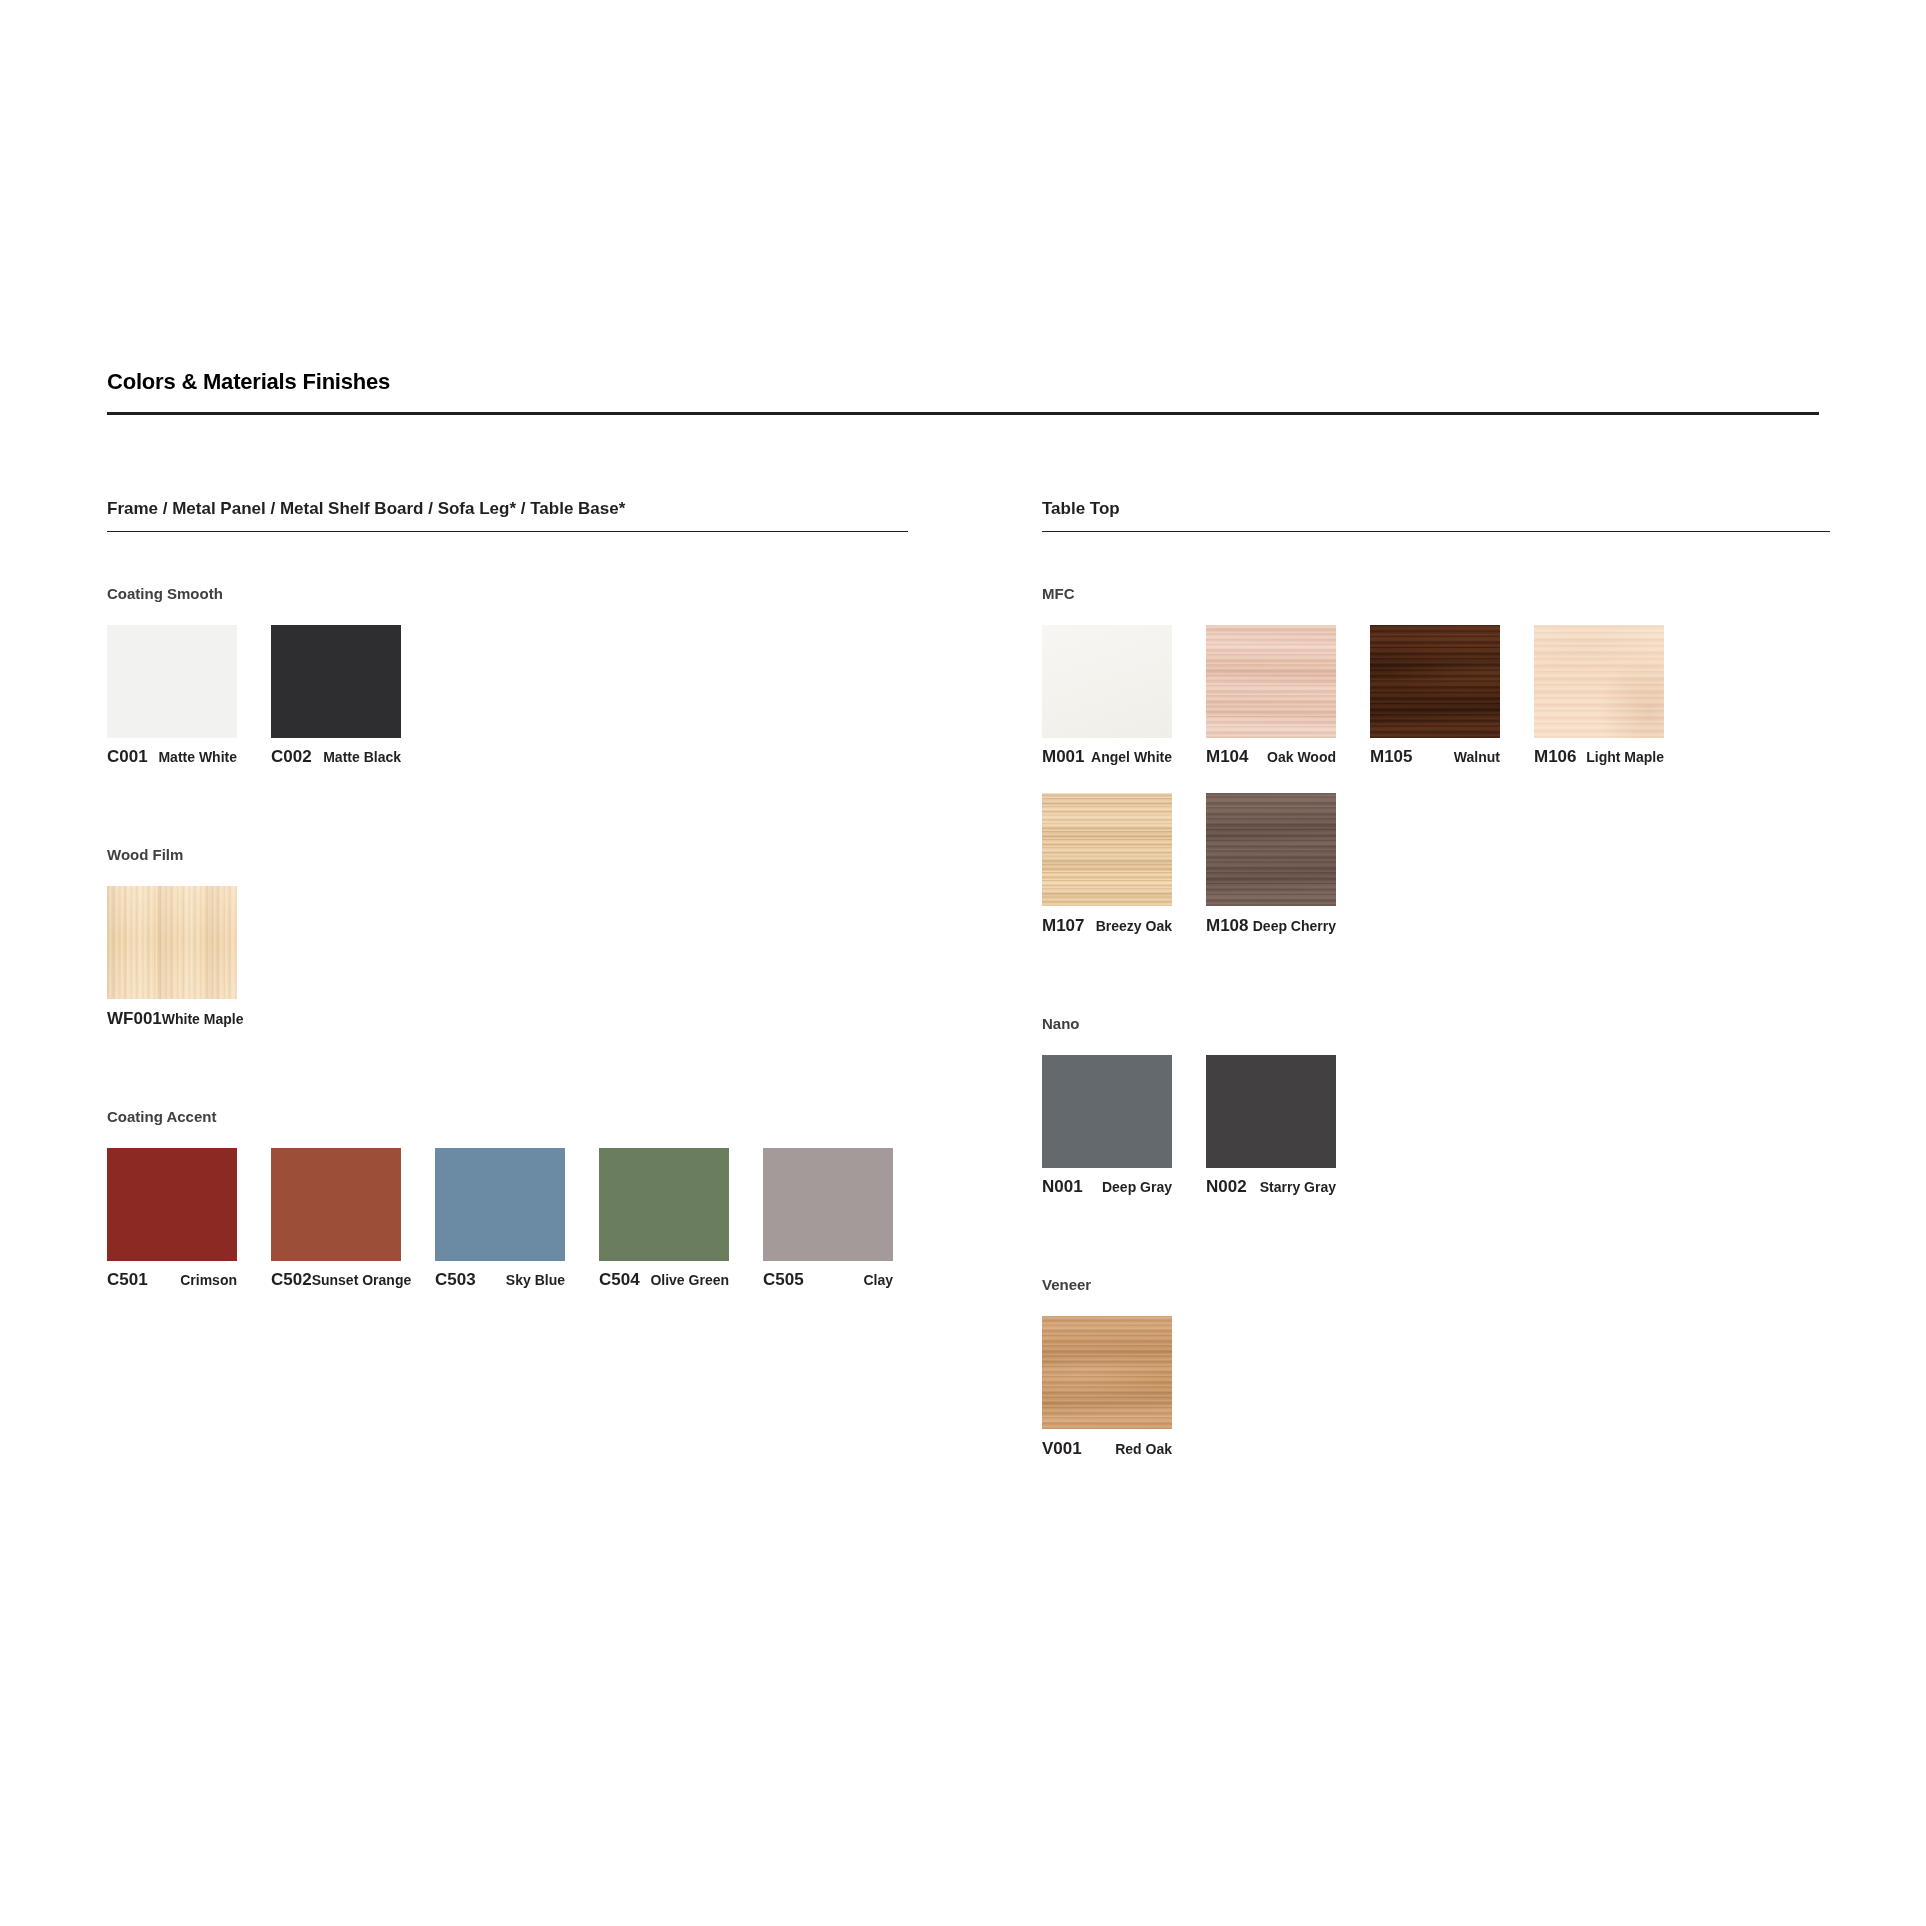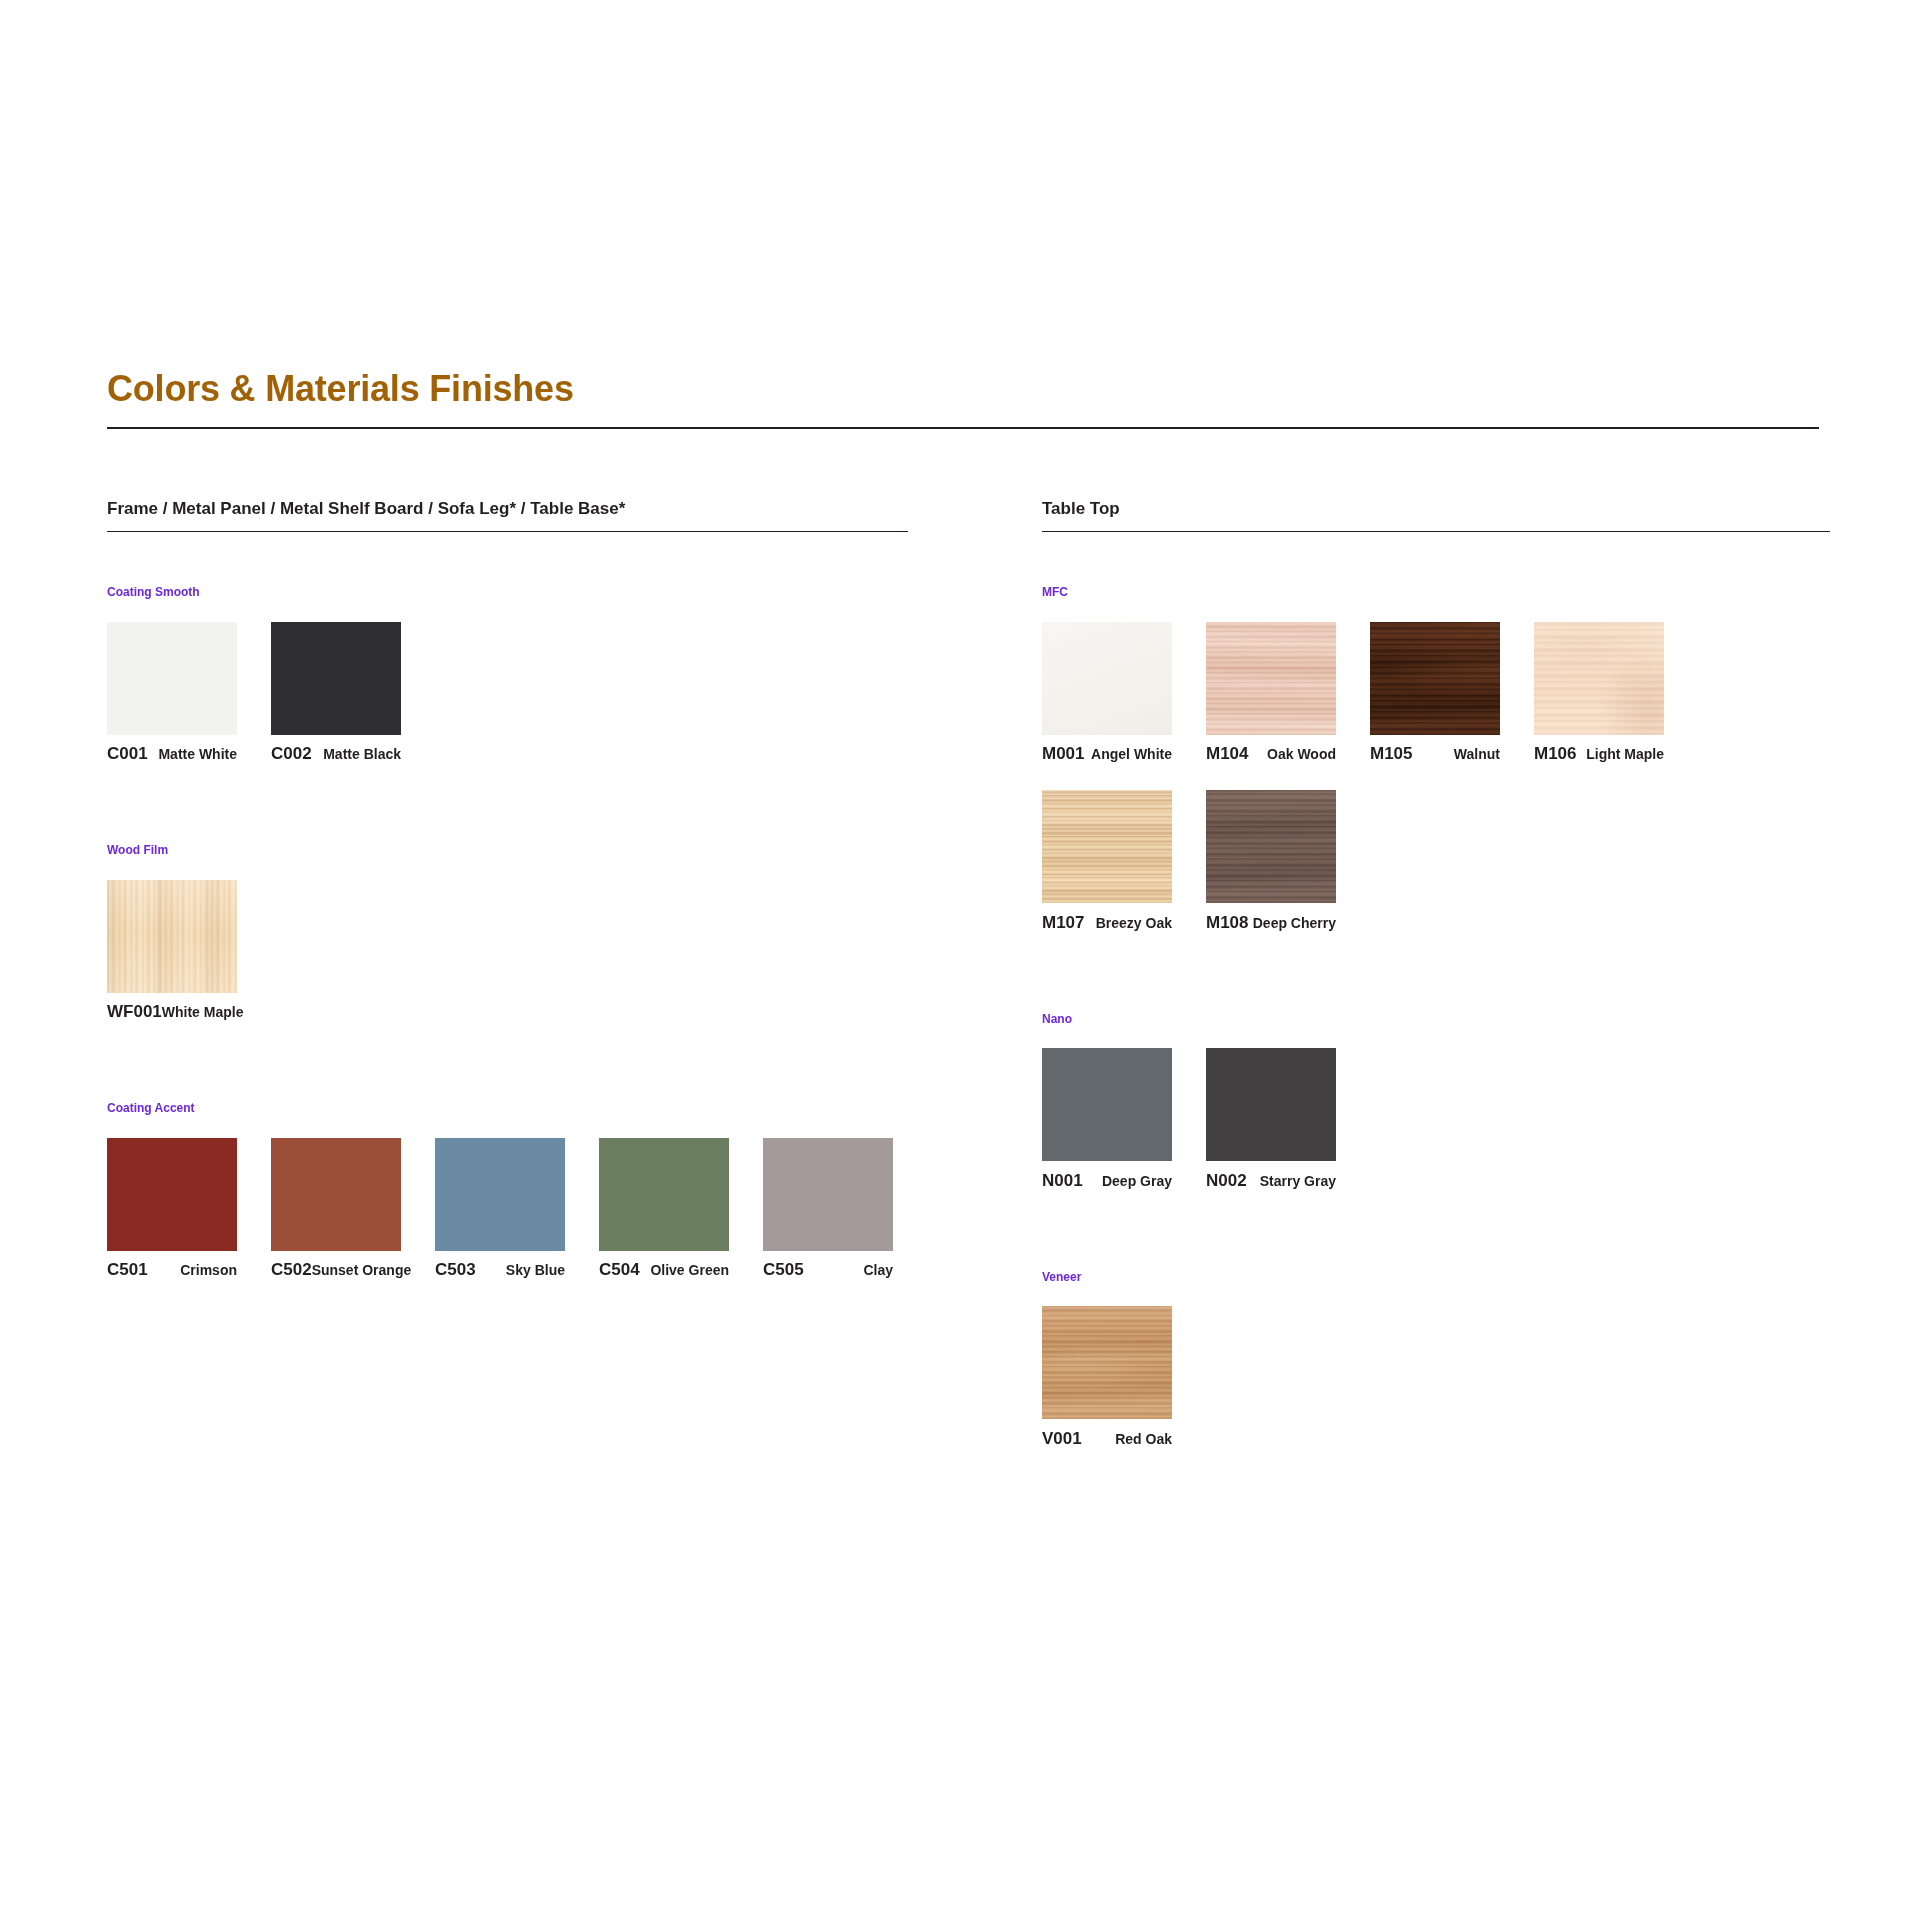--- a/index.html
+++ b/index.html
@@ -24,24 +24,24 @@
   }
 
   
   .title-block {
     position: absolute;
     left: 107px;
     top: 370px;
     width: 1712px;
   }
   .doc-title {
-    font-size: 36px;
+    font-size: 22px;
     font-weight: 700;
     letter-spacing: -0.2px;
-    color: #a16207;
+    color: #000000;
     line-height: 1.05;
     margin: 0;
     white-space: nowrap;
   }
   .title-rule {
     margin-top: 19.4px;
     height: 2.2px;
     background: #231f20;
     width: 100%;
   }
@@ -81,23 +81,23 @@
     background: #231f20;
     width: 788px;
   }
 
   .group {
     margin-top: 54px;
   }
   .group.first { margin-top: 54px; }
 
   .group-title {
-    font-size: 12px;
+    font-size: 15px;
     font-weight: 700;
-    color: #6d28d9;
+    color: #404040;
     margin-bottom: 22.4px;
     line-height: 1.1;
   }
 
   .swatch-row {
     display: flex;
     flex-wrap: wrap;
   }
   .swatch-cell {
     width: 130px;

